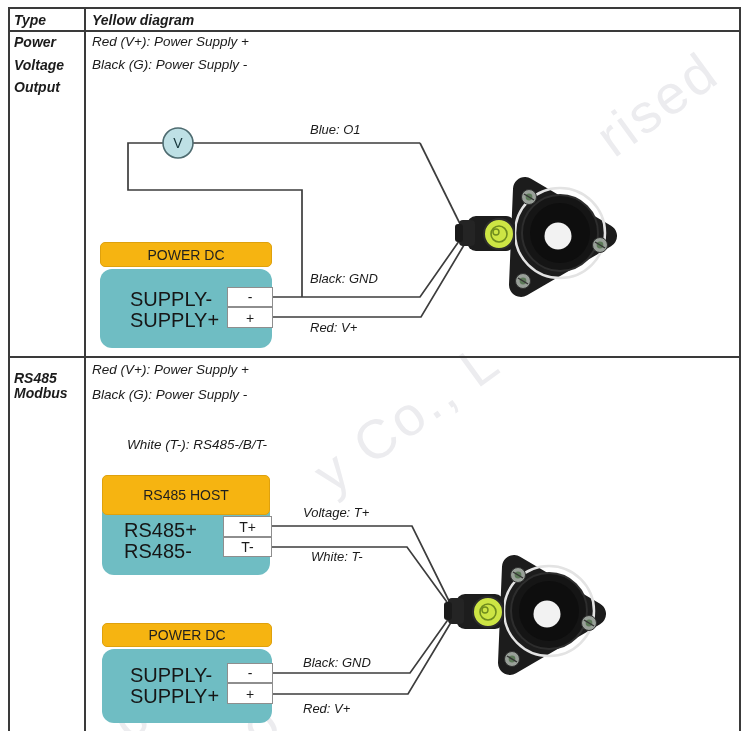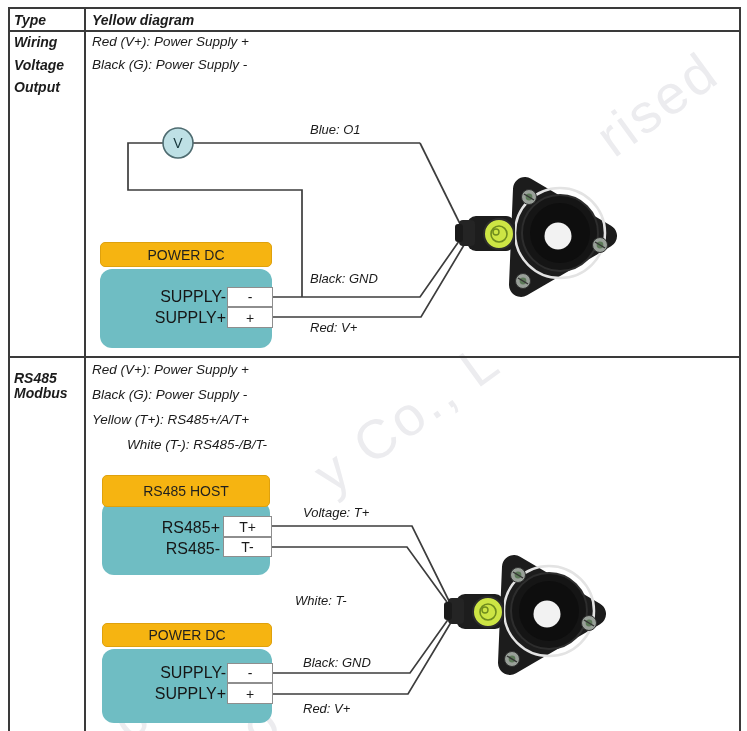--- a/index.html
+++ b/index.html
@@ -17,21 +17,21 @@
   
   .th{font-size:14px;font-weight:bold;z-index:2;}
   .typecell{font-size:14px;font-weight:bold;z-index:2;}
   .desc{font-size:13.5px;z-index:2;}
   .wirelabel{font-size:13px;z-index:2;}
   
   .blk-header{position:absolute;background:#f6b411;border:1px solid #dfa10d;border-radius:5px;
               box-sizing:border-box;text-align:center;font-size:14px;color:#1f1f1f;
               display:flex;align-items:center;justify-content:center;z-index:2;}
   .blk-body{position:absolute;background:#6fbdc3;border-radius:12px;z-index:1;}
-  .blk-label{position:absolute;font-size:16px;text-align:right;z-index:2;color:#161616;}
+  .blk-label{position:absolute;font-size:20px;z-index:2;color:#161616;}
   .term{position:absolute;background:#ffffff;border:1px solid #8e8e8e;box-sizing:border-box;
         text-align:center;font-size:14px;display:flex;align-items:center;justify-content:center;z-index:2;}
   .vlabel{position:absolute;font-size:14px;text-align:center;z-index:2;color:#14343a;}
   svg.layer{position:absolute;left:0;top:0;z-index:1;pointer-events:none;}
 </style>
 </head>
 <body>
 
 <div class="page">
 
@@ -99,21 +99,21 @@
   </svg>
 
   <div class="frame"></div>
   <div class="vline"></div>
   <div class="hline" style="top:30px;"></div>
   <div class="hline" style="top:356px;"></div>
 
   <div class="abs th" style="left:14px;top:12px;">Type</div>
   <div class="abs th" style="left:92px;top:12px;">Yellow diagram</div>
 
-  <div class="abs typecell" style="left:14px;top:34px;">Wiring</div>
+  <div class="abs typecell" style="left:14px;top:34px;">Power</div>
   <div class="abs typecell" style="left:14px;top:57px;">Voltage</div>
   <div class="abs typecell" style="left:14px;top:79px;">Output</div>
 
   <div class="abs desc" style="left:92px;top:34px;">Red (V+): Power Supply +</div>
   <div class="abs desc" style="left:92px;top:57px;">Black (G): Power Supply -</div>
 
   <div class="vlabel" style="left:170px;top:135px;width:16px;">V</div>
 
   <div class="abs wirelabel" style="left:310px;top:122px;">Blue: O1</div>
   <div class="abs wirelabel" style="left:310px;top:271px;">Black: GND</div>
@@ -124,32 +124,31 @@
   <div class="blk-label" style="left:130px;top:288px;width:96px;">SUPPLY-</div>
   <div class="blk-label" style="left:130px;top:309px;width:96px;">SUPPLY+</div>
   <div class="term" style="left:227px;top:287px;width:46px;height:20px;">-</div>
   <div class="term" style="left:227px;top:307px;width:46px;height:21px;">+</div>
 
   <div class="abs typecell" style="left:14px;top:370px;">RS485</div>
   <div class="abs typecell" style="left:14px;top:385px;">Modbus</div>
 
   <div class="abs desc" style="left:92px;top:362px;">Red (V+): Power Supply +</div>
   <div class="abs desc" style="left:92px;top:387px;">Black (G): Power Supply -</div>
-  <div class="abs desc" style="left:92px;top:412px;">Yellow (T+): RS485+/A/T+</div>
   <div class="abs desc" style="left:92px;top:437px;margin-left:35px;">White (T-): RS485-/B/T-</div>
 
-  <div class="blk-header" style="left:102px;top:475px;width:168px;height:32px;">RS485 HOST</div>
+  <div class="blk-header" style="left:102px;top:475px;width:168px;height:40px;">RS485 HOST</div>
   <div class="blk-body" style="left:102px;top:501px;width:168px;height:74px;"></div>
   <div class="blk-label" style="left:124px;top:519px;width:96px;">RS485+</div>
   <div class="blk-label" style="left:124px;top:540px;width:96px;">RS485-</div>
   <div class="term" style="left:223px;top:516px;width:49px;height:21px;">T+</div>
   <div class="term" style="left:223px;top:537px;width:49px;height:20px;">T-</div>
 
   <div class="abs wirelabel" style="left:303px;top:505px;">Voltage: T+</div>
-  <div class="abs wirelabel" style="left:295px;top:549px;margin-top:44px;">White: T-</div>
+  <div class="abs wirelabel" style="left:311px;top:549px;">White: T-</div>
   <div class="abs wirelabel" style="left:303px;top:655px;">Black: GND</div>
   <div class="abs wirelabel" style="left:303px;top:701px;">Red: V+</div>
 
   <div class="blk-header" style="left:102px;top:623px;width:170px;height:24px;">POWER DC</div>
   <div class="blk-body" style="left:102px;top:649px;width:170px;height:74px;"></div>
   <div class="blk-label" style="left:130px;top:664px;width:96px;">SUPPLY-</div>
   <div class="blk-label" style="left:130px;top:685px;width:96px;">SUPPLY+</div>
   <div class="term" style="left:227px;top:663px;width:46px;height:20px;">-</div>
   <div class="term" style="left:227px;top:683px;width:46px;height:21px;">+</div>
 

